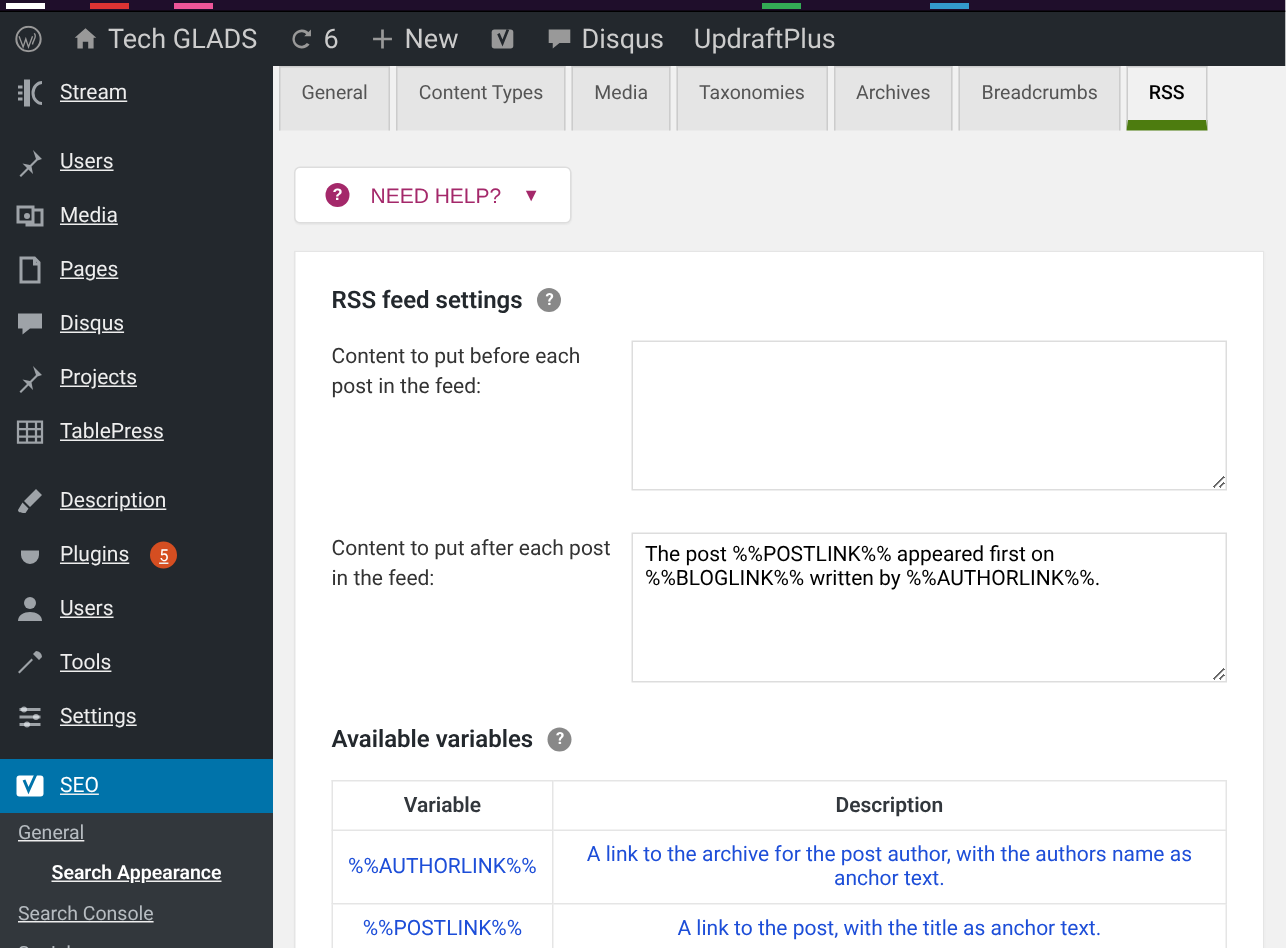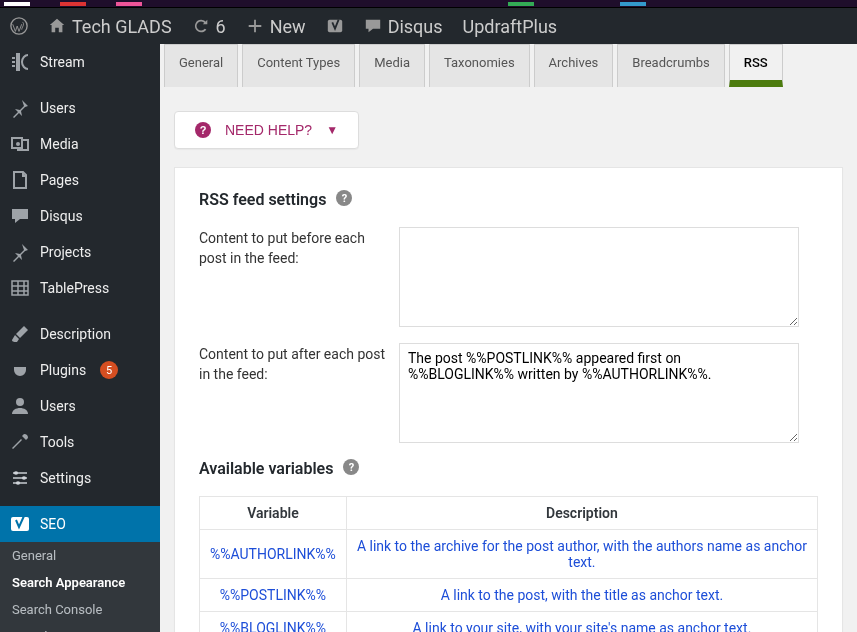--- a/index.html
+++ b/index.html
@@ -6,47 +6,47 @@
     body { font-family: -apple-system, BlinkMacSystemFont, "Segoe UI", Roboto, sans-serif; font-size: 13px; color: #444; background: #f1f1f1; width: 857px; height: 632px; overflow: hidden; position: relative; }
     
     .tab-strip { height: 8px; background: #1f0e2b; border-bottom: 1px solid #000; display:flex; gap:30px; padding-left:4px;}
     .tab-strip span{ display:block; width:26px; height:4px; margin-top:2px;}
     
     .toolbar { height: 36px; background: #23282d; display: flex; align-items: center; color: #ccc; font-size: 18px; }
     .toolbar-item { display: flex; align-items: center; gap: 6px; padding: 0 10px; cursor: pointer; height: 100%;}
     
     .main-wrap { display: flex; height: calc(100% - 44px); }
     
-    .sidebar { width: 160px; background: #23282d; color: #eee; flex-shrink: 0; position: relative; }
+    .sidebar { width: 182px; background: #23282d; color: #eee; flex-shrink: 0; position: relative; text-decoration: underline; }
     .sb-item { display: flex; align-items: center; gap: 10px; padding: 8px 10px; font-size: 14px; color: #eee; cursor: pointer; }
     .sb-item svg { fill: rgba(240,245,250,.6); flex-shrink:0;}
     .sb-sep { height: 10px; }
     .sb-item.active { background: #0073aa; color: #fff; position: relative; }
     .sb-item.active svg { fill: #fff; }
     .sb-item.active::after { content: ""; position: absolute; right: -8px; top: 50%; margin-top: -8px; border: 8px solid transparent; border-right-color: #f1f1f1; }
     .sb-sub { background: #32373c; }
     .sb-sub-item { padding: 6px 12px; font-size: 13px; color: rgba(240,245,250,.7); cursor: pointer; }
-    .sb-sub-item.current { color: #fff; font-weight: 600; }
+    .sb-sub-item.current { color: #fff; font-weight: 600; text-align: center; }
     .badge { display:inline-flex; align-items:center; justify-content:center; min-width:18px; height:18px; border-radius:9px; background:#d54e21; color:#fff; font-size:11px; padding:0 5px; margin-left:4px;}
     
     .content { flex: 1; overflow: auto; padding: 0; }
     
     .tabs-row { display:flex; gap:4px; padding: 0 0 0 4px; background:#f1f1f1;}
     .tabs-row .tab { background:#e5e5e5; border:1px solid #ccc; border-bottom:none; padding:10px 14px; font-size:13px; color:#555; cursor:pointer; border-radius:0;}
     .tabs-row .tab.active { background:#f1f1f1; border-bottom:7px solid #4d7c0f; color:#000; font-weight:500;}
     
     .help-btn { margin: 24px 0 18px 14px; display:inline-flex; align-items:center; gap:14px; background:#fff; border:1px solid #ddd; border-radius:4px; padding:10px 20px; color:#a4286a; font-size:14px; font-weight:500; cursor:pointer; box-shadow:0 1px 1px rgba(0,0,0,.04);}
     .help-btn .q-icon{ display:inline-flex; width:16px; height:16px; border-radius:50%; background:#a4286a; color:#fff; align-items:center; justify-content:center; font-size:11px; font-weight:bold;}
     .help-btn .chev{ font-size:12px;}
     
     .card { background:#fff; margin: 0 14px 14px 14px; padding:22px 24px; border:1px solid #e5e5e5; box-shadow:0 1px 1px rgba(0,0,0,.04);}
-    .card h2{ font-size:16px; font-weight:600; color:#23282d; display:flex; align-items:flex-start; gap:10px; margin-bottom:18px;}
+    .card h2{ font-size:16px; font-weight:600; color:#23282d; display:flex; align-items:center; gap:10px; margin-bottom:18px;}
     .q-small{ display:inline-flex; width:16px; height:16px; border-radius:50%; background:#888; color:#fff; align-items:center; justify-content:center; font-size:11px; font-weight:bold;}
     
-    .form-row{ display:flex; gap:10px; margin-bottom:16px;}
+    .form-row{ display:flex; gap:10px; margin-bottom:28px;}
     .form-row label{ width:190px; font-size:14px; line-height:1.4; color:#333; padding-top:2px;}
     .form-row textarea{ flex:1; max-width:400px; height:100px; border:1px solid #ddd; padding:6px 8px; font-size:14px; font-family:inherit; resize:both;}
     
     table.vars{ width:100%; border-collapse:collapse; font-size:14px;}
     table.vars th, table.vars td{ text-align:center; padding:8px 10px; border:1px solid #e5e5e5;}
     table.vars th{ font-weight:600; background:#fff; color:#32373c;}
     table.vars td{ color:#1d4ed8;}
     
     svg{ width:20px; height:20px;}
     .toolbar svg{ width:18px; height:18px;}

